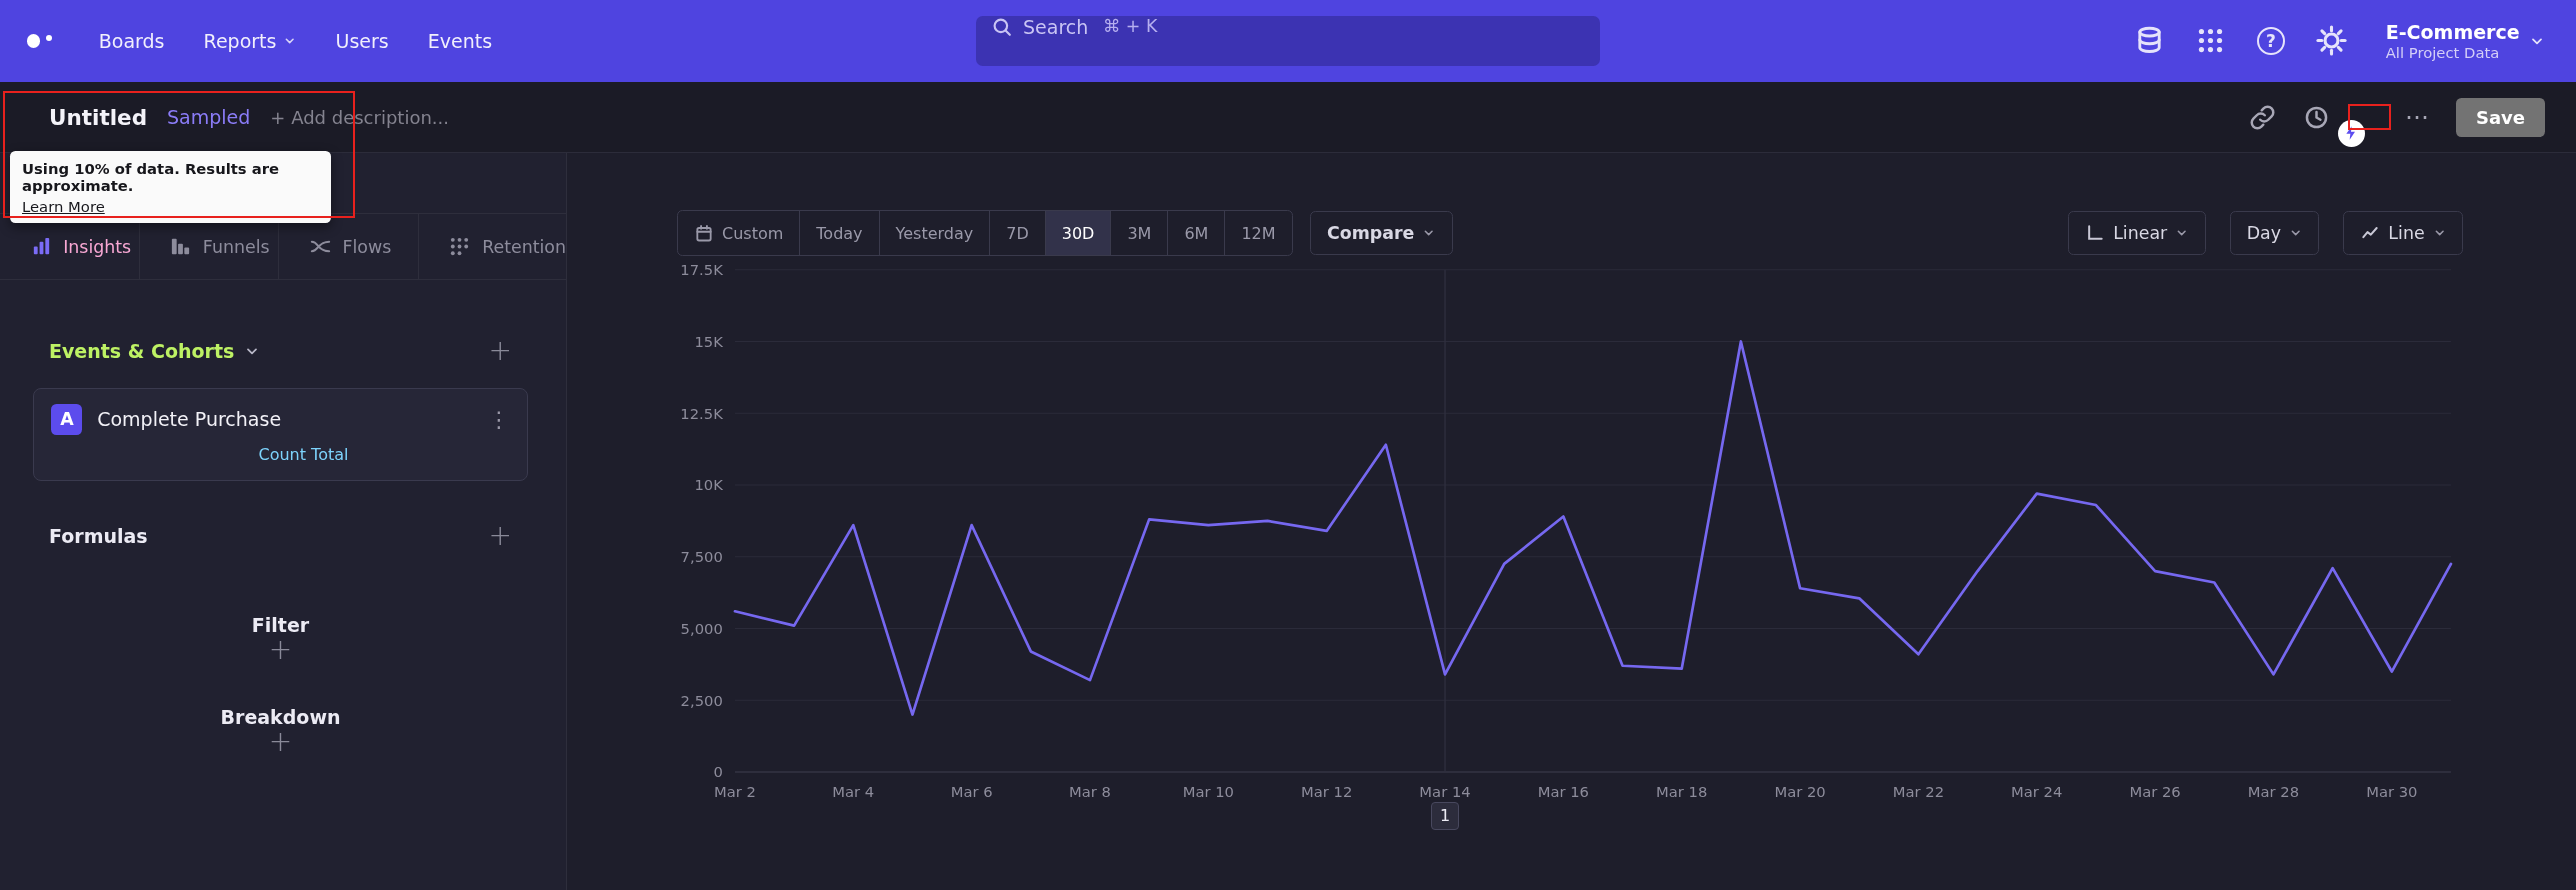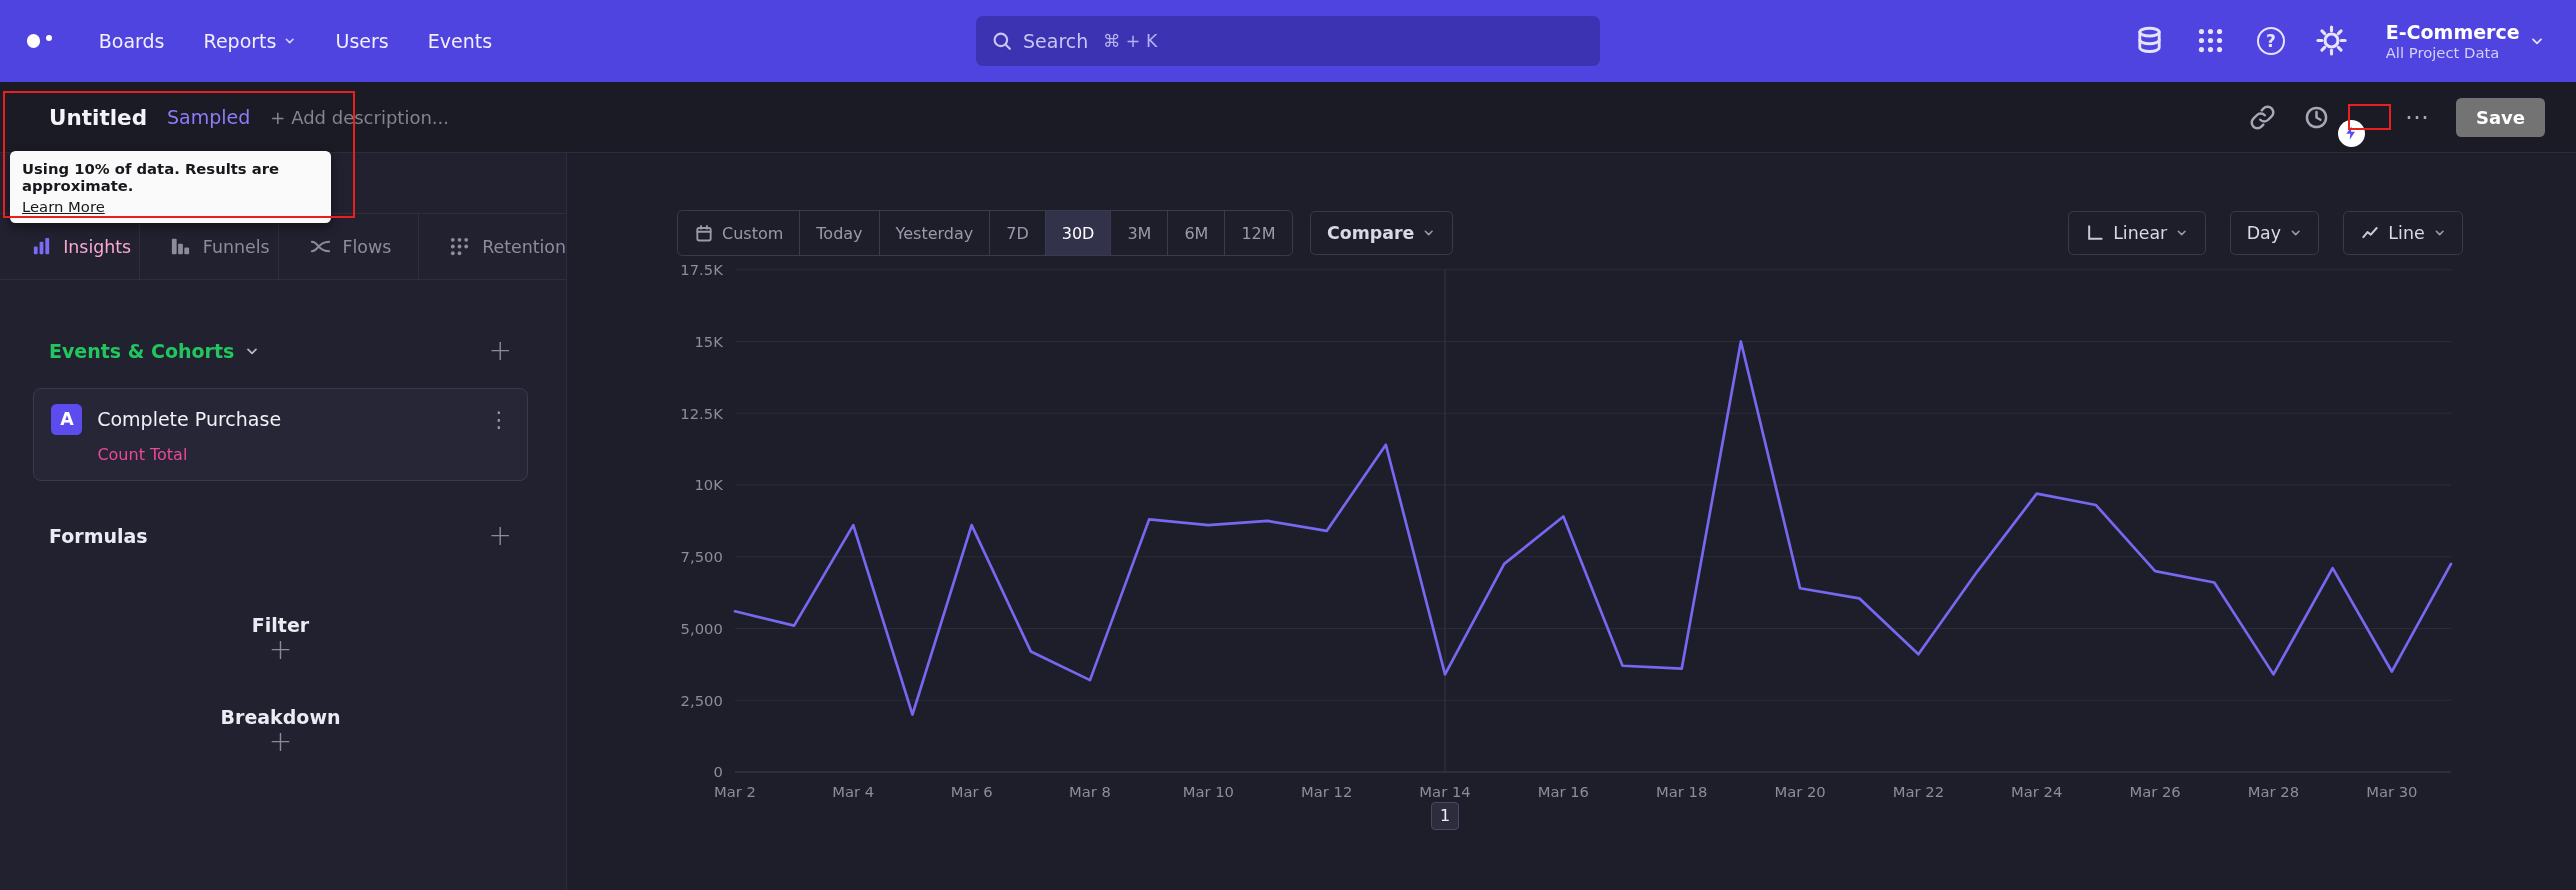--- a/index.html
+++ b/index.html
@@ -12,21 +12,21 @@
     justify-content:space-between; padding:0 31px 0 27px; position:relative; z-index:40; }
   .nav-left { display:flex; align-items:center; }
   .logo { display:flex; align-items:center; gap:5.4px; margin-right:47px; cursor:pointer; }
   .dot-big { width:13.4px; height:13.4px; border-radius:50%; background:#fff; display:block; }
   .dot-small { width:6px; height:6px; border-radius:50%; background:#fff; display:block; margin-top:-6.7px; }
   .nav-items { display:flex; align-items:center; gap:39px; }
   .nav-item { display:flex; align-items:center; gap:6.7px; color:#f1effc; font-size:19px; cursor:pointer; }
   .chev-s { width:13.4px; height:13.4px; color:#d9d5f8; }
   .search-pill { position:absolute; left:50%; top:16px; transform:translateX(-50%);
     width:624px; height:50px; background:rgba(10,8,60,.28); border-radius:6.7px;
-    display:flex; align-items:center; gap:10.7px; padding:0 14.8px; cursor:text; }
+    display:flex; align-items:flex-start; gap:10.7px; padding:0 14.8px; cursor:text; }
   .s-icon { width:21.5px; height:21.5px; color:#c9c4f4; }
   .search-text { color:#c9c4f4; font-size:19px; }
   .search-kbd { color:#b6aff0; font-size:17.4px; margin-left:4px; }
   .nav-right { display:flex; align-items:center; gap:29.5px; }
   .nav-icon-btn { width:31px; height:31px; color:#e6e3fb; cursor:pointer; display:flex; align-items:center; justify-content:center; }
   .help-circle { width:28px; height:28px; border:2px solid #e6e3fb; border-radius:50%;
     display:flex; align-items:center; justify-content:center; font-size:17px; font-weight:bold; color:#e6e3fb; }
   .project { display:flex; align-items:center; gap:9.4px; margin-left:9.4px; cursor:pointer; }
   .project-name { font-size:19px; font-weight:700; color:#fff; }
   .project-scope { font-size:14.8px; color:#d4cff7; margin-top:1.3px; }
@@ -69,32 +69,32 @@
   .side-tab { flex:1; display:flex; align-items:center; gap:10.7px; padding-left:29.5px;
     border-left:0.7px solid #2e2e3c; color:#8d8c9c; font-size:17.4px; cursor:pointer; }
   .side-tab:first-child { border-left:none; }
   .side-tab .tab-icon { width:23px; height:23px; }
   .side-tab.active { color:#f9a8d4; }
   .side-tab.active .tab-icon { color:#7b6cf6; }
 
   .events-header { display:flex; align-items:center; justify-content:space-between;
     padding:0 54px 0 49px; margin-top:57px; }
   .eh-left { display:flex; align-items:center; gap:9.4px; cursor:pointer; }
-  .eh-label { font-size:19px; font-weight:700; color:#22c55e; }
+  .eh-label { font-size:19px; font-weight:700; color:#bef264; }
   .chev-g { width:16px; height:16px; color:#b9b8c8; }
   .plus-btn { font-size:28px; font-weight:300; color:#8a8a99; cursor:pointer; line-height:1; }
 
   .event-card { margin:23px 38px 0 33px; background:#262637; border:0.7px solid #3a3a4e;
     border-radius:8px; padding:14.8px 17.4px 16px 17.4px; cursor:pointer; }
   .ec-row1 { display:flex; align-items:center; gap:14.8px; }
   .ec-badge { width:31px; height:31px; border-radius:5.4px; background:#5c4ced; color:#fff;
     display:flex; align-items:center; justify-content:center; font-size:17.4px; font-weight:700; flex:none; }
   .ec-name { font-size:19px; color:#f2f1f7; flex:1; }
   .kebab { font-size:21.5px; color:#9a98a8; cursor:pointer; }
-  .ec-metric { margin:10.7px 0 0 46px; font-size:16px; color:#ec4899; cursor:pointer; }
+  .ec-metric { margin:10.7px 0 0 46px; font-size:16px; color:#7dd3fc; cursor:pointer;text-align:center; }
 
   .side-row { display:flex; align-items:center; justify-content:space-between;
     padding:0 54px 0 49px; height:29.5px; }
   .side-row .row-label { font-size:19px; font-weight:700; color:#ecebf4; }
   .side-row:nth-of-type(1) { margin-top:40px; }
   .mt-row { margin-top:63px;flex-direction:column; }
 
   
   .main { flex:1; background:#1e1e2b; position:relative; }
   .toolbar { display:flex; align-items:center; justify-content:space-between;

